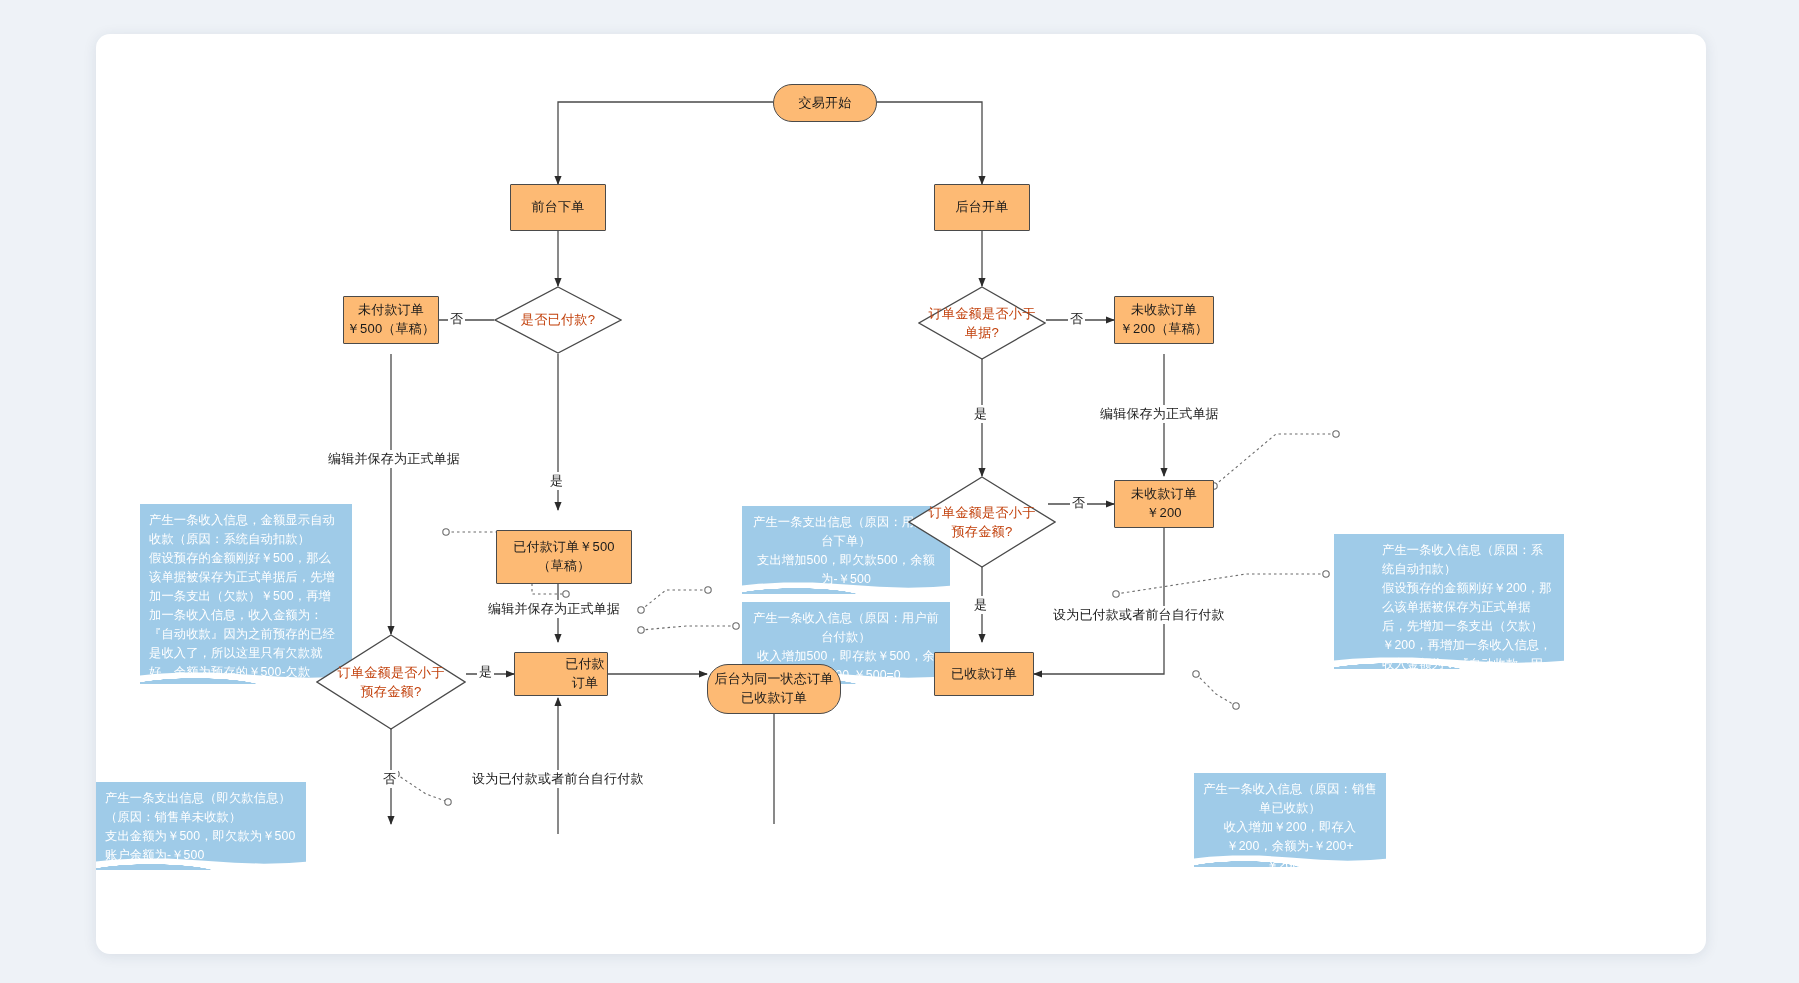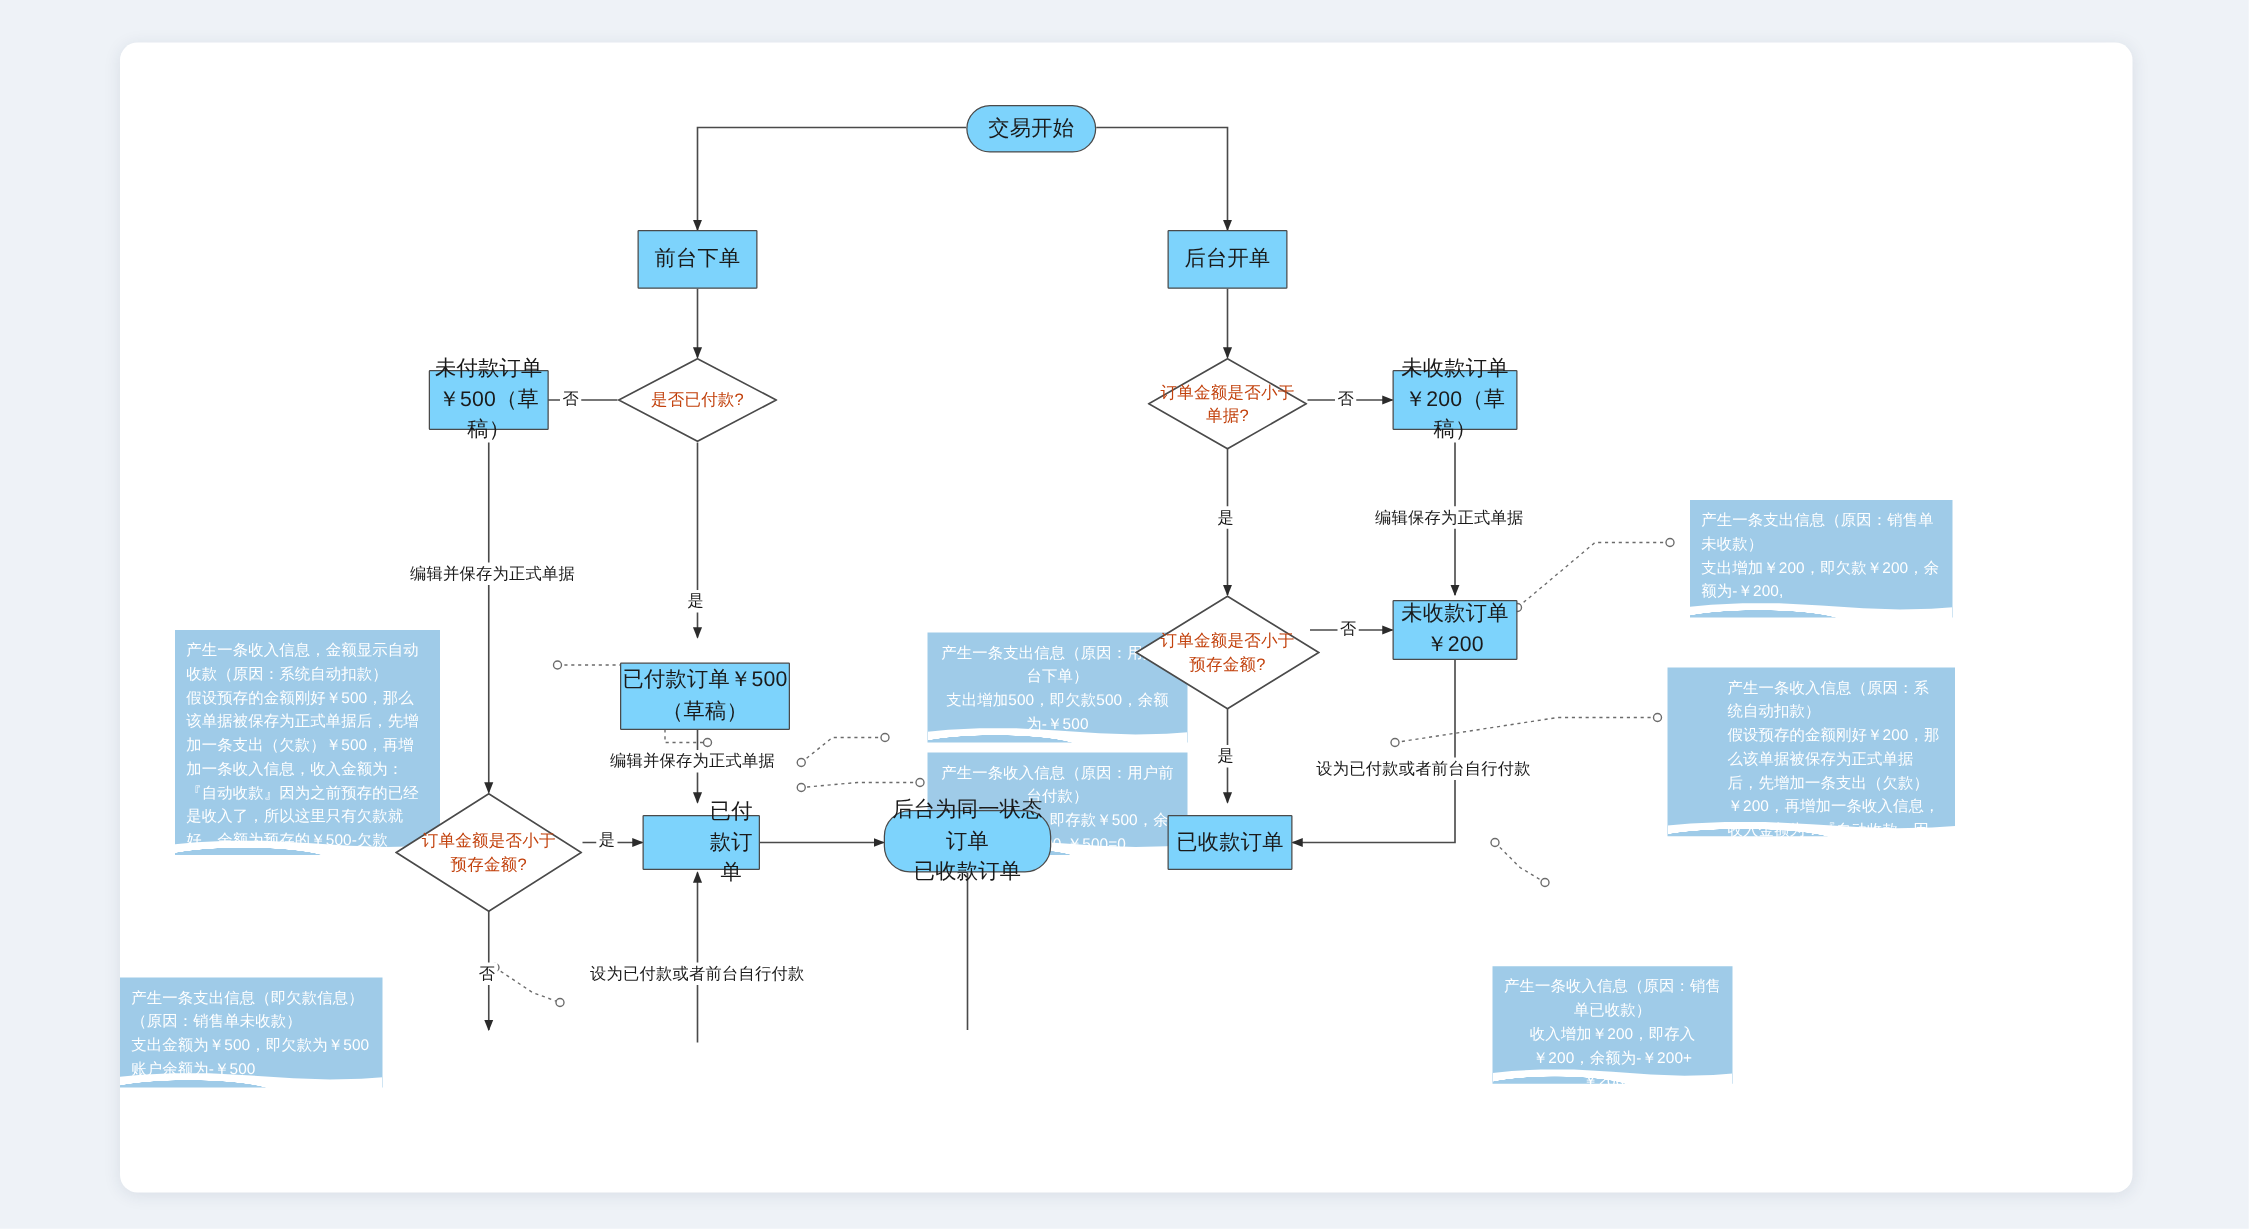--- a/index.html
+++ b/index.html
@@ -30,25 +30,25 @@
   svg.edges {
     position: absolute; left: 0; top: 0;
     width: 1610px; height: 920px;
     overflow: visible;
   }
 
   
   .node {
     position: absolute;
     border: 1.3px solid #4a4a4a;
-    background: #7dd3fc;
+    background: #fdba74;
     color: #1a1a1a;
     display: flex; align-items: center; justify-content: center;
     text-align: center;
-    font-size: 17px;
+    font-size: 13px;
     line-height: 1.45;
     letter-spacing: .2px;
     white-space: pre-line;
     z-index: 3;
   }
   .node.terminator { border-radius: 22px; }
   .node.process { border-radius: 1px; }
 
   
   .diamond {
@@ -206,21 +206,21 @@
     <div class="diamond" style="left:220px; top:600px; width:150px; height:96px;">
       <svg class="shape" viewBox="0 0 150 96" preserveAspectRatio="none">
         <polygon points="75,1 149,48 75,95 1,48" fill="#fff" stroke="#4a4a4a" stroke-width="1.3" vector-effect="non-scaling-stroke"></polygon>
       </svg>
       <div class="dlabel">订单金额是否小于
 预存金额?</div>
     </div>
 
     <div class="node process" style="left:418px; top:618px; width:94px; height:44px;padding-left:48px;">已付款订单</div>
 
-    <div class="node process" style="left:611px; top:614px; width:134px; height:50px;border-radius:21px;">后台为同一状态订单
+    <div class="node process" style="left:611px; top:630px; width:134px; height:50px;border-radius:21px;">后台为同一状态订单
 已收款订单</div>
 
     <div class="node process" style="left:838px; top:618px; width:100px; height:44px;">已收款订单</div>
 
     <div class="diamond" style="left:822px; top:252px; width:128px; height:74px;">
       <svg class="shape" viewBox="0 0 128 74" preserveAspectRatio="none">
         <polygon points="64,1 127,37 64,73 1,37" fill="#fff" stroke="#4a4a4a" stroke-width="1.3" vector-effect="non-scaling-stroke"></polygon>
       </svg>
       <div class="dlabel">订单金额是否小于
 单据?</div>
@@ -272,22 +272,20 @@
     <div class="note wave center-align" style="left:646px; top:472px; width:208px; height:88px;">产生一条支出信息（原因：用户前台下单）
 支出增加500，即欠款500，余额为-￥500</div>
 
     <div class="note wave center-align" style="left:646px; top:568px; width:208px; height:82px;">产生一条收入信息（原因：用户前台付款）
 收入增加500，即存款￥500，余额为￥500-￥500=0</div>
 
     <div class="note wave" style="left:0px; top:748px; width:210px; height:88px;">产生一条支出信息（即欠款信息）（原因：销售单未收款）
 支出金额为￥500，即欠款为￥500
 账户余额为-￥500</div>
 
-    <div class="note wave" style="left:1256px; top:366px; width:210px; height:94px;">产生一条支出信息（原因：销售单未收款）
-支出增加￥200，即欠款￥200，余额为-￥200,</div>
 
     <div class="note wave" style="left:1238px; top:500px; width:230px; height:135px;padding-left:48px;">产生一条收入信息（原因：系统自动扣款）
 假设预存的金额刚好￥200，那么该单据被保存为正式单据后，先增加一条支出（欠款）￥200，再增加一条收入信息，收入金额为：『自动收款』因为之前预存的已经是收入了，所以这里只有欠款就好，余额为预存的￥200-欠款￥200=0</div>
 
     <div class="note wave center-align" style="left:1098px; top:706px; width:192px; height:94px;margin-top:33px;">产生一条收入信息（原因：销售单已收款）
 收入增加￥200，即存入￥200，余额为-￥200+￥200=0</div>
 
   </div>
 </div>
 

